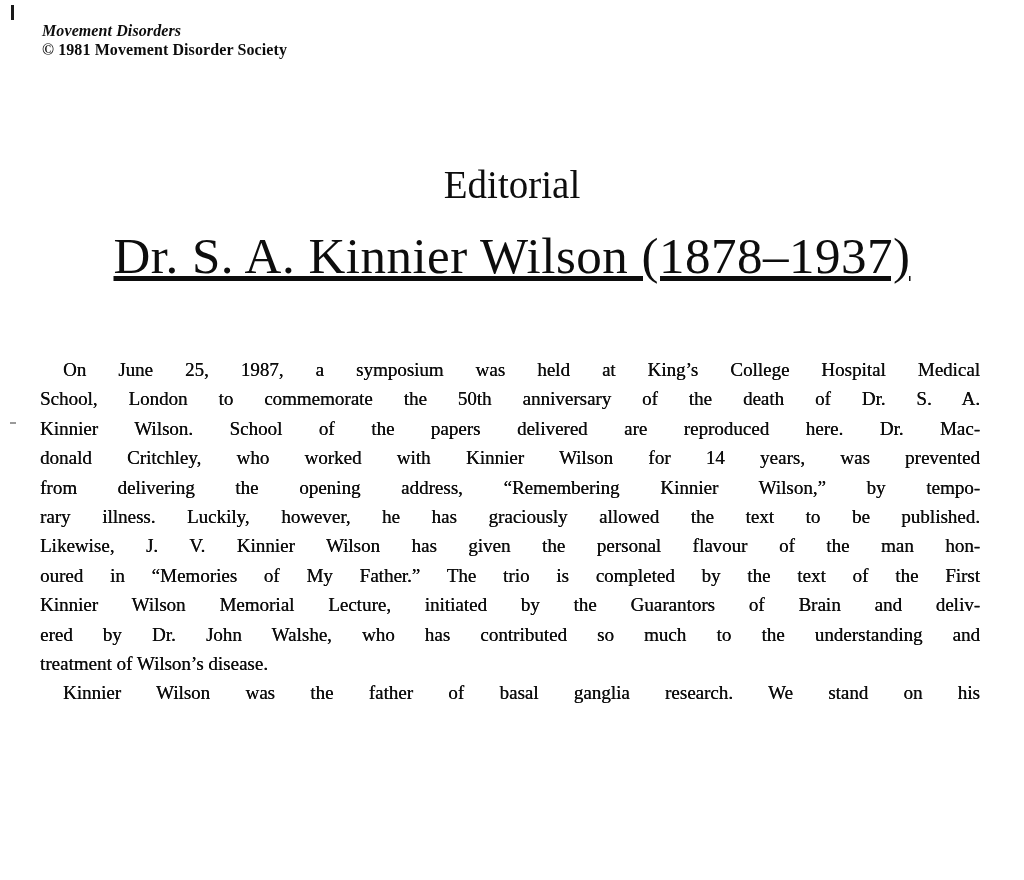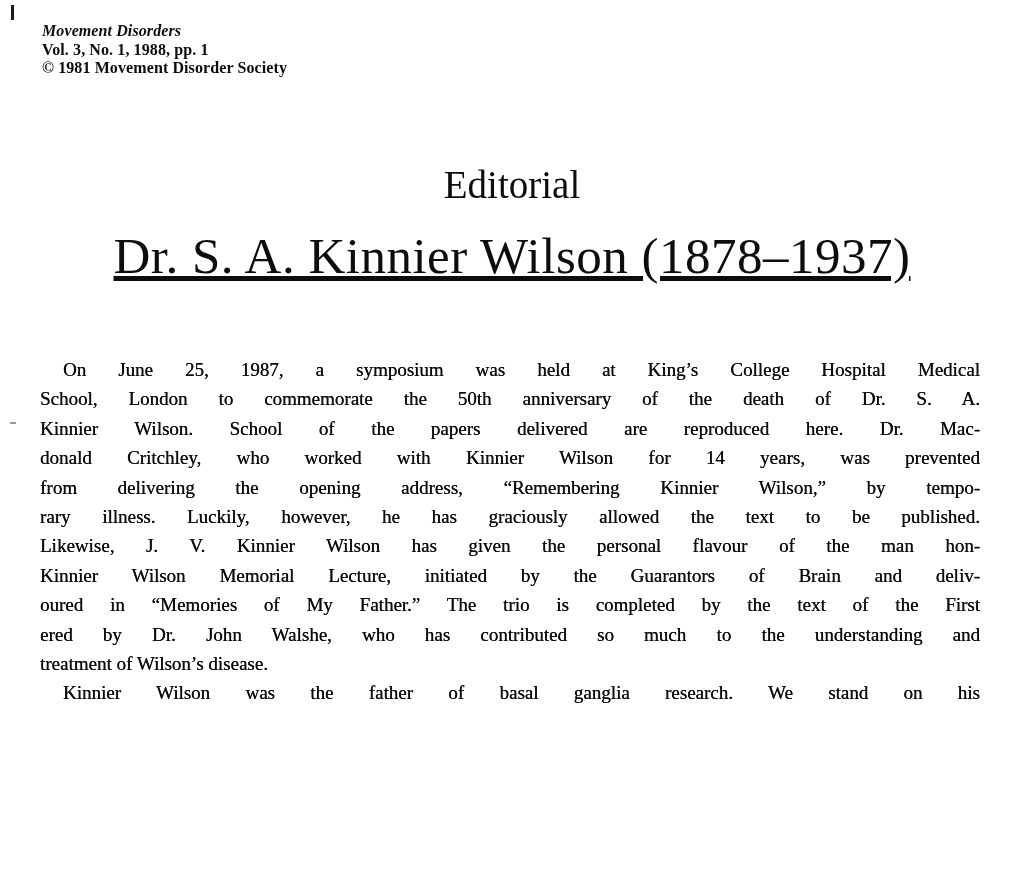--- a/index.html
+++ b/index.html
@@ -98,39 +98,38 @@
 </head>
 <body>
 
 <div class="page">
 
   <div class="artifact-v"></div>
   <div class="artifact-h"></div>
 
   <header class="journal-header">
     <div class="jname">Movement Disorders</div>
-    <div class="jissue">Vol. 3, No. 1, 1988, pp. 1</div>
     <div class="jcopy">© 1981 Movement Disorder Society</div>
   </header>
 
   <h2 class="section">Editorial</h2>
 
   <h1 class="title">Dr. S. A. Kinnier Wilson (1878–1937)</h1>
 
   <main class="body-text">
       <div class="para">
         <div class="line">On June 25, 1987, a symposium was held at King’s College Hospital Medical</div>
         <div class="line">School, London to commemorate the 50th anniversary of the death of Dr. S. A.</div>
         <div class="line">Kinnier Wilson. School of the papers delivered are reproduced here. Dr. Mac-</div>
         <div class="line">donald Critchley, who worked with Kinnier Wilson for 14 years, was prevented</div>
         <div class="line">from delivering the opening address, “Remembering Kinnier Wilson,” by tempo-</div>
         <div class="line">rary illness. Luckily, however, he has graciously allowed the text to be published.</div>
         <div class="line">Likewise, J. V. Kinnier Wilson has given the personal flavour of the man hon-</div>
+        <div class="line">oured in “Memories of My Father.” The trio is completed by the text of the First</div>
         <div class="line">Kinnier Wilson Memorial Lecture, initiated by the Guarantors of Brain and deliv-</div>
-        <div class="line">oured in “Memories of My Father.” The trio is completed by the text of the First</div>
         <div class="line">ered by Dr. John Walshe, who has contributed so much to the understanding and</div>
         <div class="line last">treatment of Wilson’s disease.</div>
       </div>
       <div class="para">
         <div class="line">Kinnier Wilson was the father of basal ganglia research. We stand on his</div>
       </div>
     </main>
 
   <div class="signature-block">
     <div class="sig">C. David Marsden</div>

